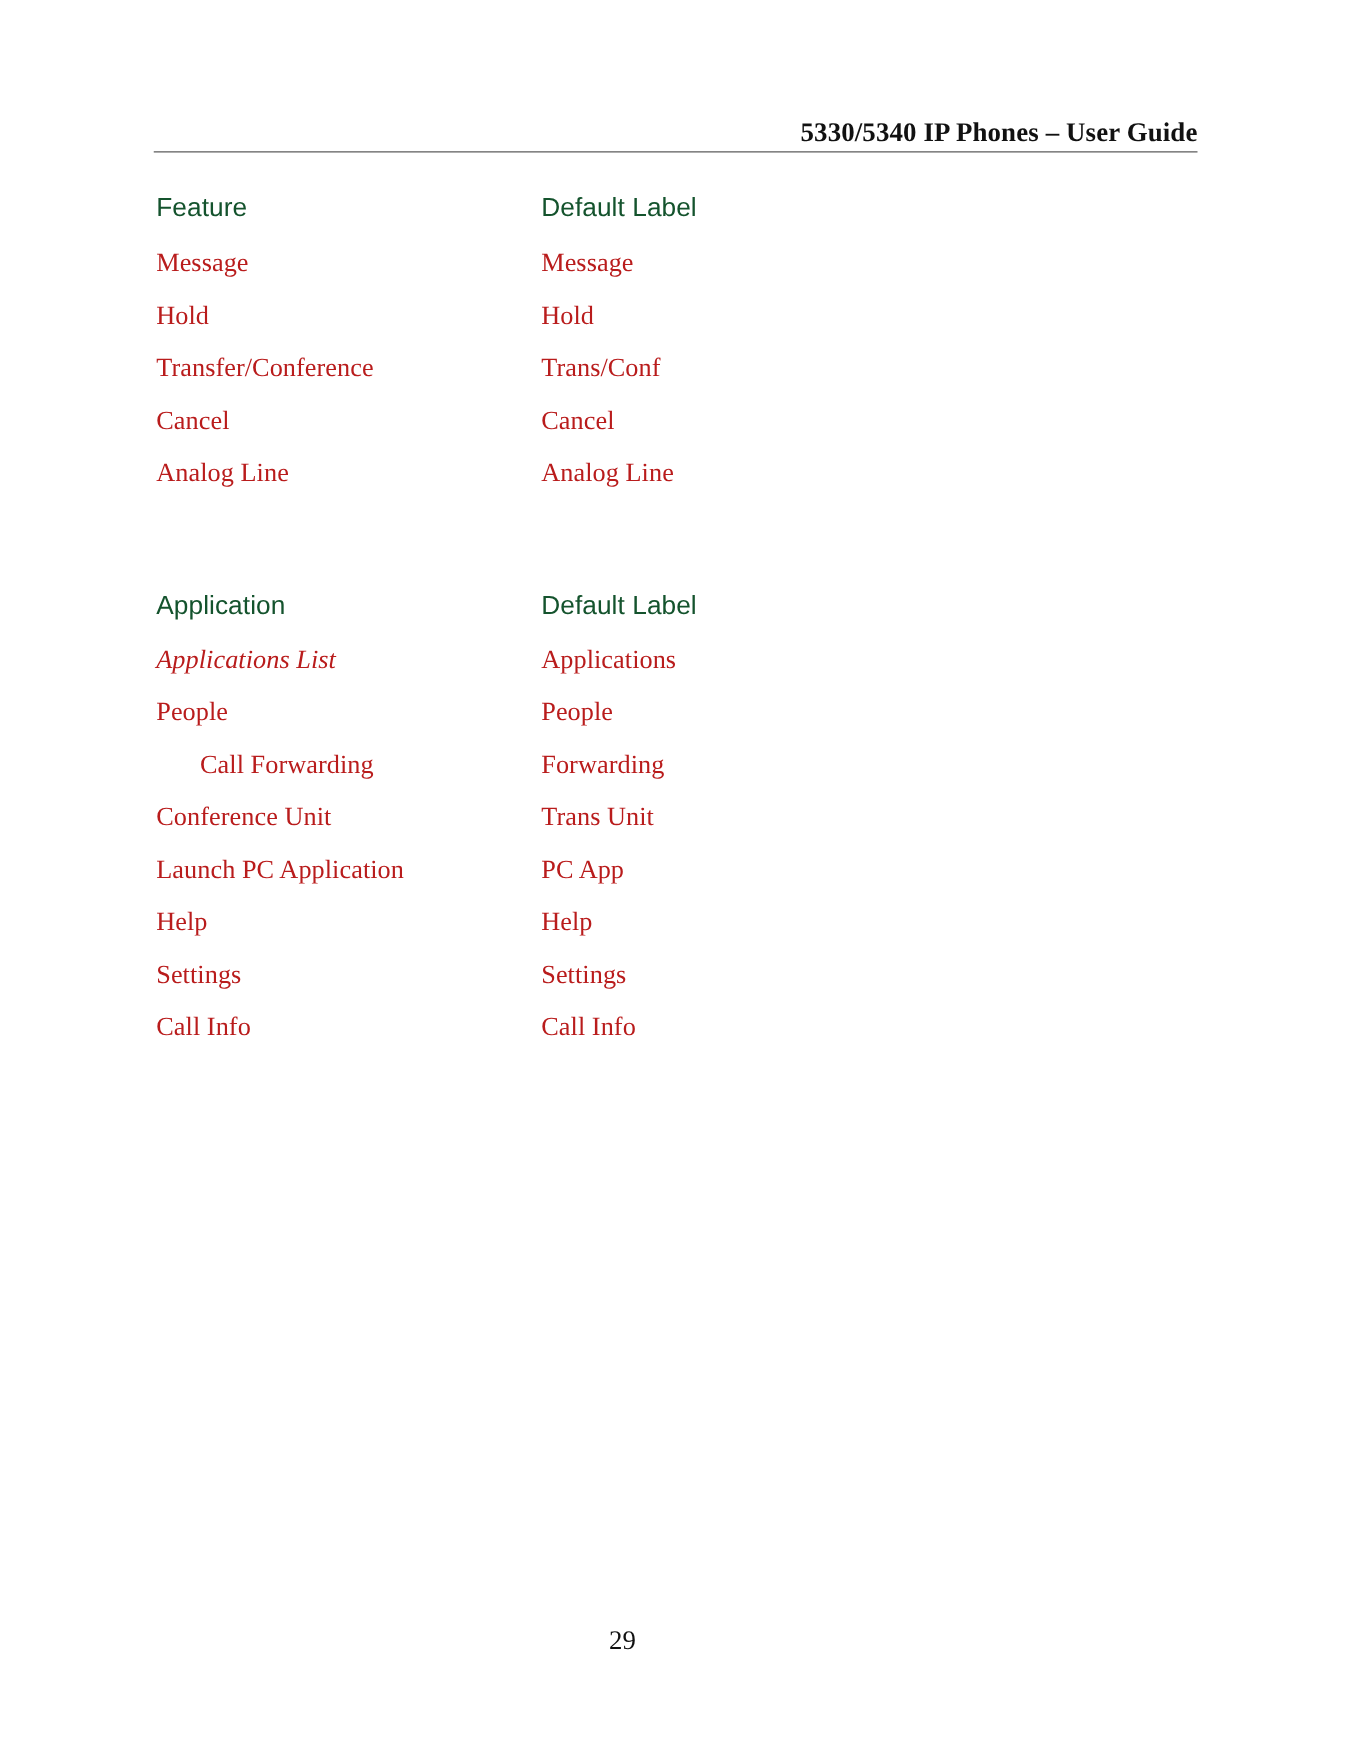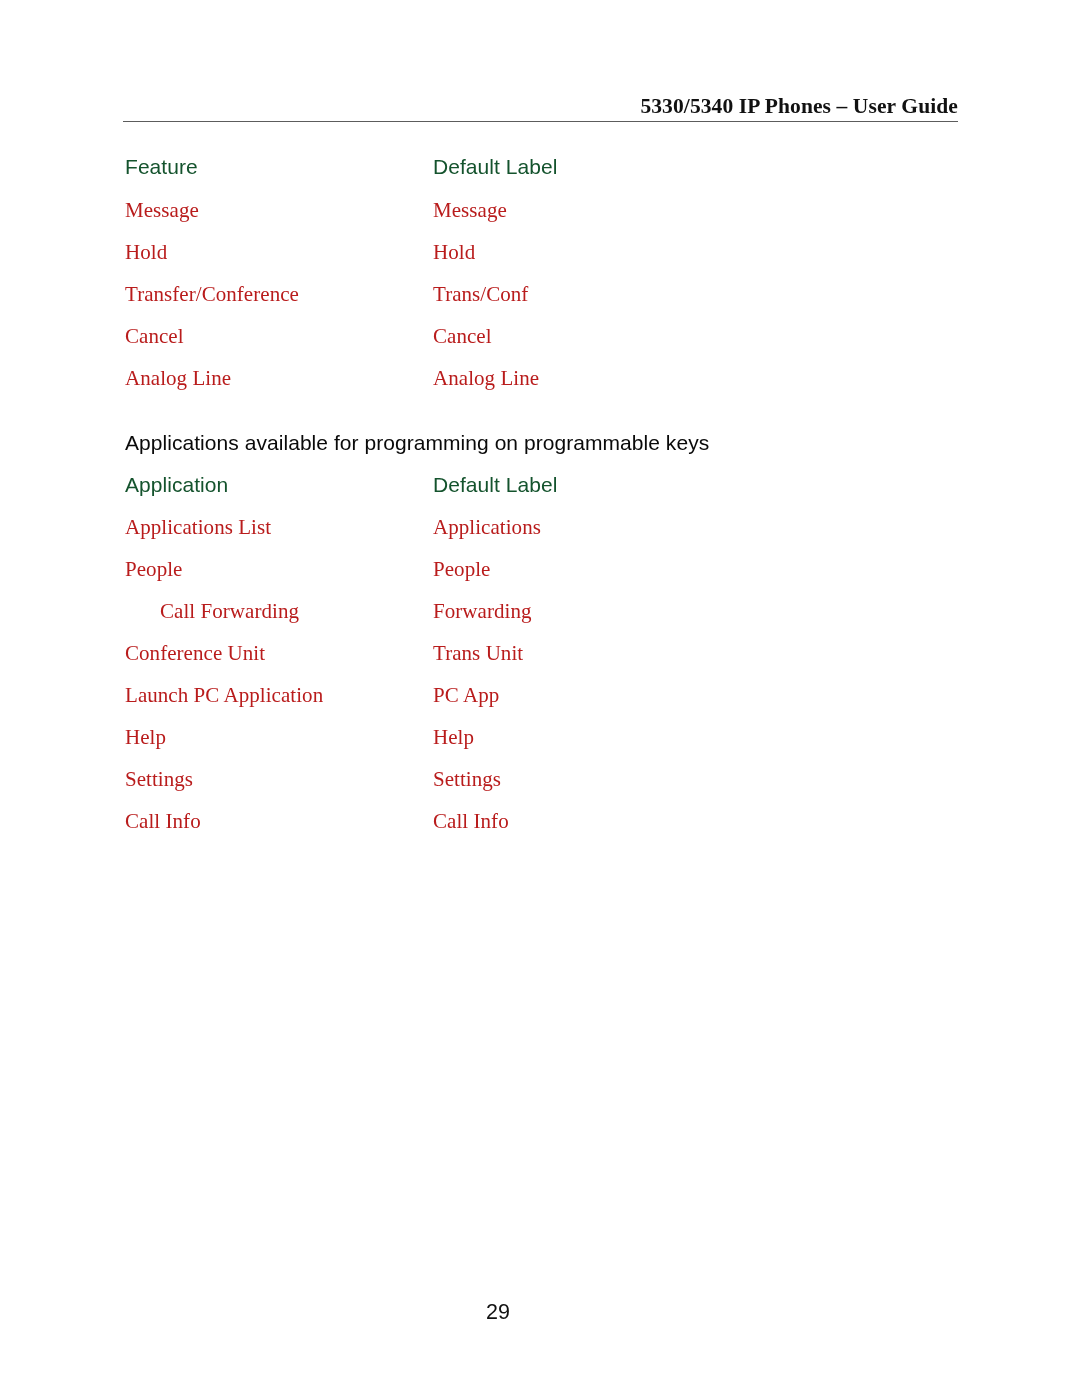--- a/index.html
+++ b/index.html
@@ -85,21 +85,21 @@
     letter-spacing: 0.05px;
   }
 
   
   .page-number {
     position: absolute;
     left: 0;
     top: 1299px;
     width: 996px;
     text-align: center;
-    font-family: Liberation Sans, sans-serif;
+    font-family: Liberation Serif, serif;
     font-size: 21.5px;
     line-height: 26px;
     color: #111111;
   }
 </style>
 </head>
 <body>
 
 <div class="page">
 
@@ -131,29 +131,28 @@
       <div class="row-line cell col-b" style="top:323px;">Cancel</div>
     </div>
 
     <div>
       <div class="row-line cell col-a" style="top:365px;">Analog Line</div>
       <div class="row-line cell col-b" style="top:365px;">Analog Line</div>
     </div>
 
   </div>
 
-  <div class="section-heading" style="position:absolute; left:125px; top:430px;">Applications available for programming on programmable keys</div>
 
   <div>
 
     <div class="row-line hd col-a" style="top:472px;">Application</div>
     <div class="row-line hd col-b" style="top:472px;">Default Label</div>
 
     <div>
-      <div class="row-line cell col-a" style="top:514px;">Applications List</div>
+      <div class="row-line cell col-a" style="top:514px;font-style:italic;">Applications List</div>
       <div class="row-line cell col-b" style="top:514px;">Applications</div>
     </div>
 
     <div>
       <div class="row-line cell col-a" style="top:556px;">People</div>
       <div class="row-line cell col-b" style="top:556px;">People</div>
     </div>
 
     <div>
       <div class="row-line cell col-a" style="top:598px;margin-left:35px;">Call Forwarding</div>

